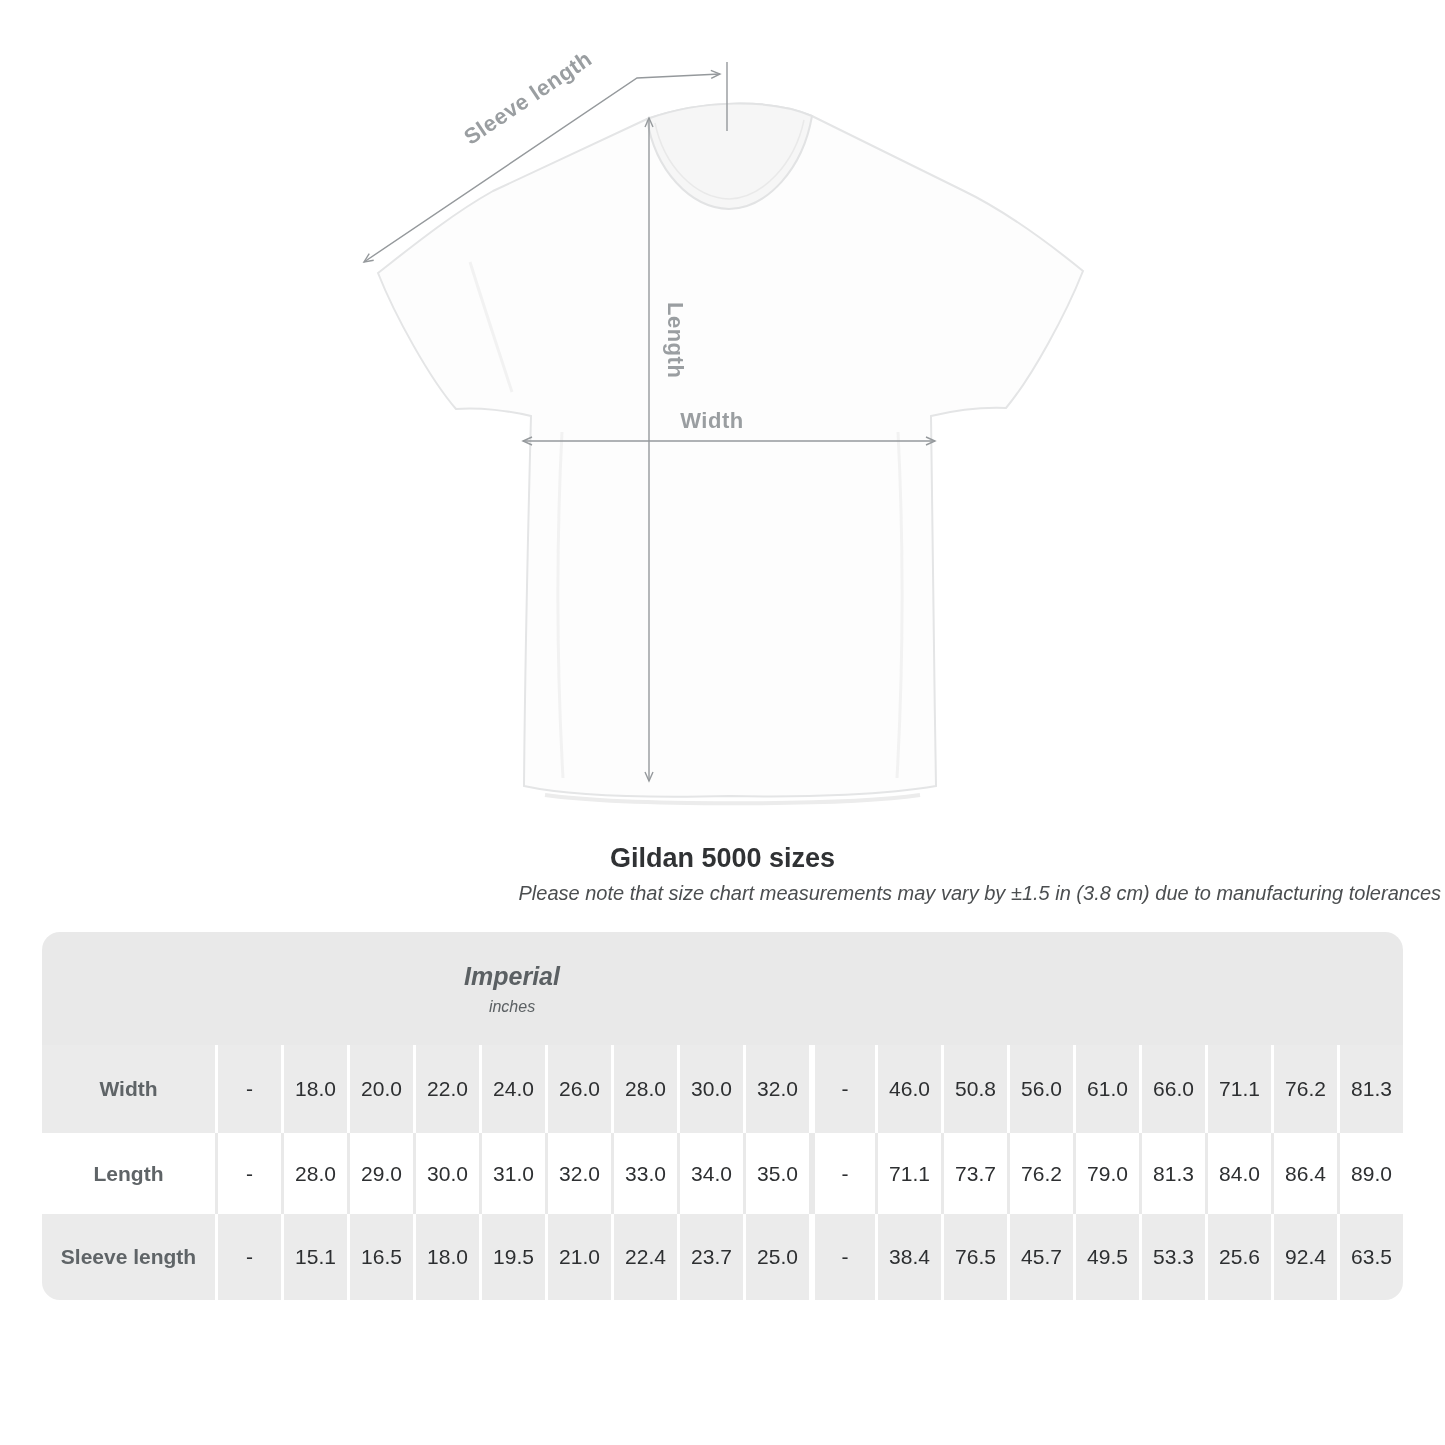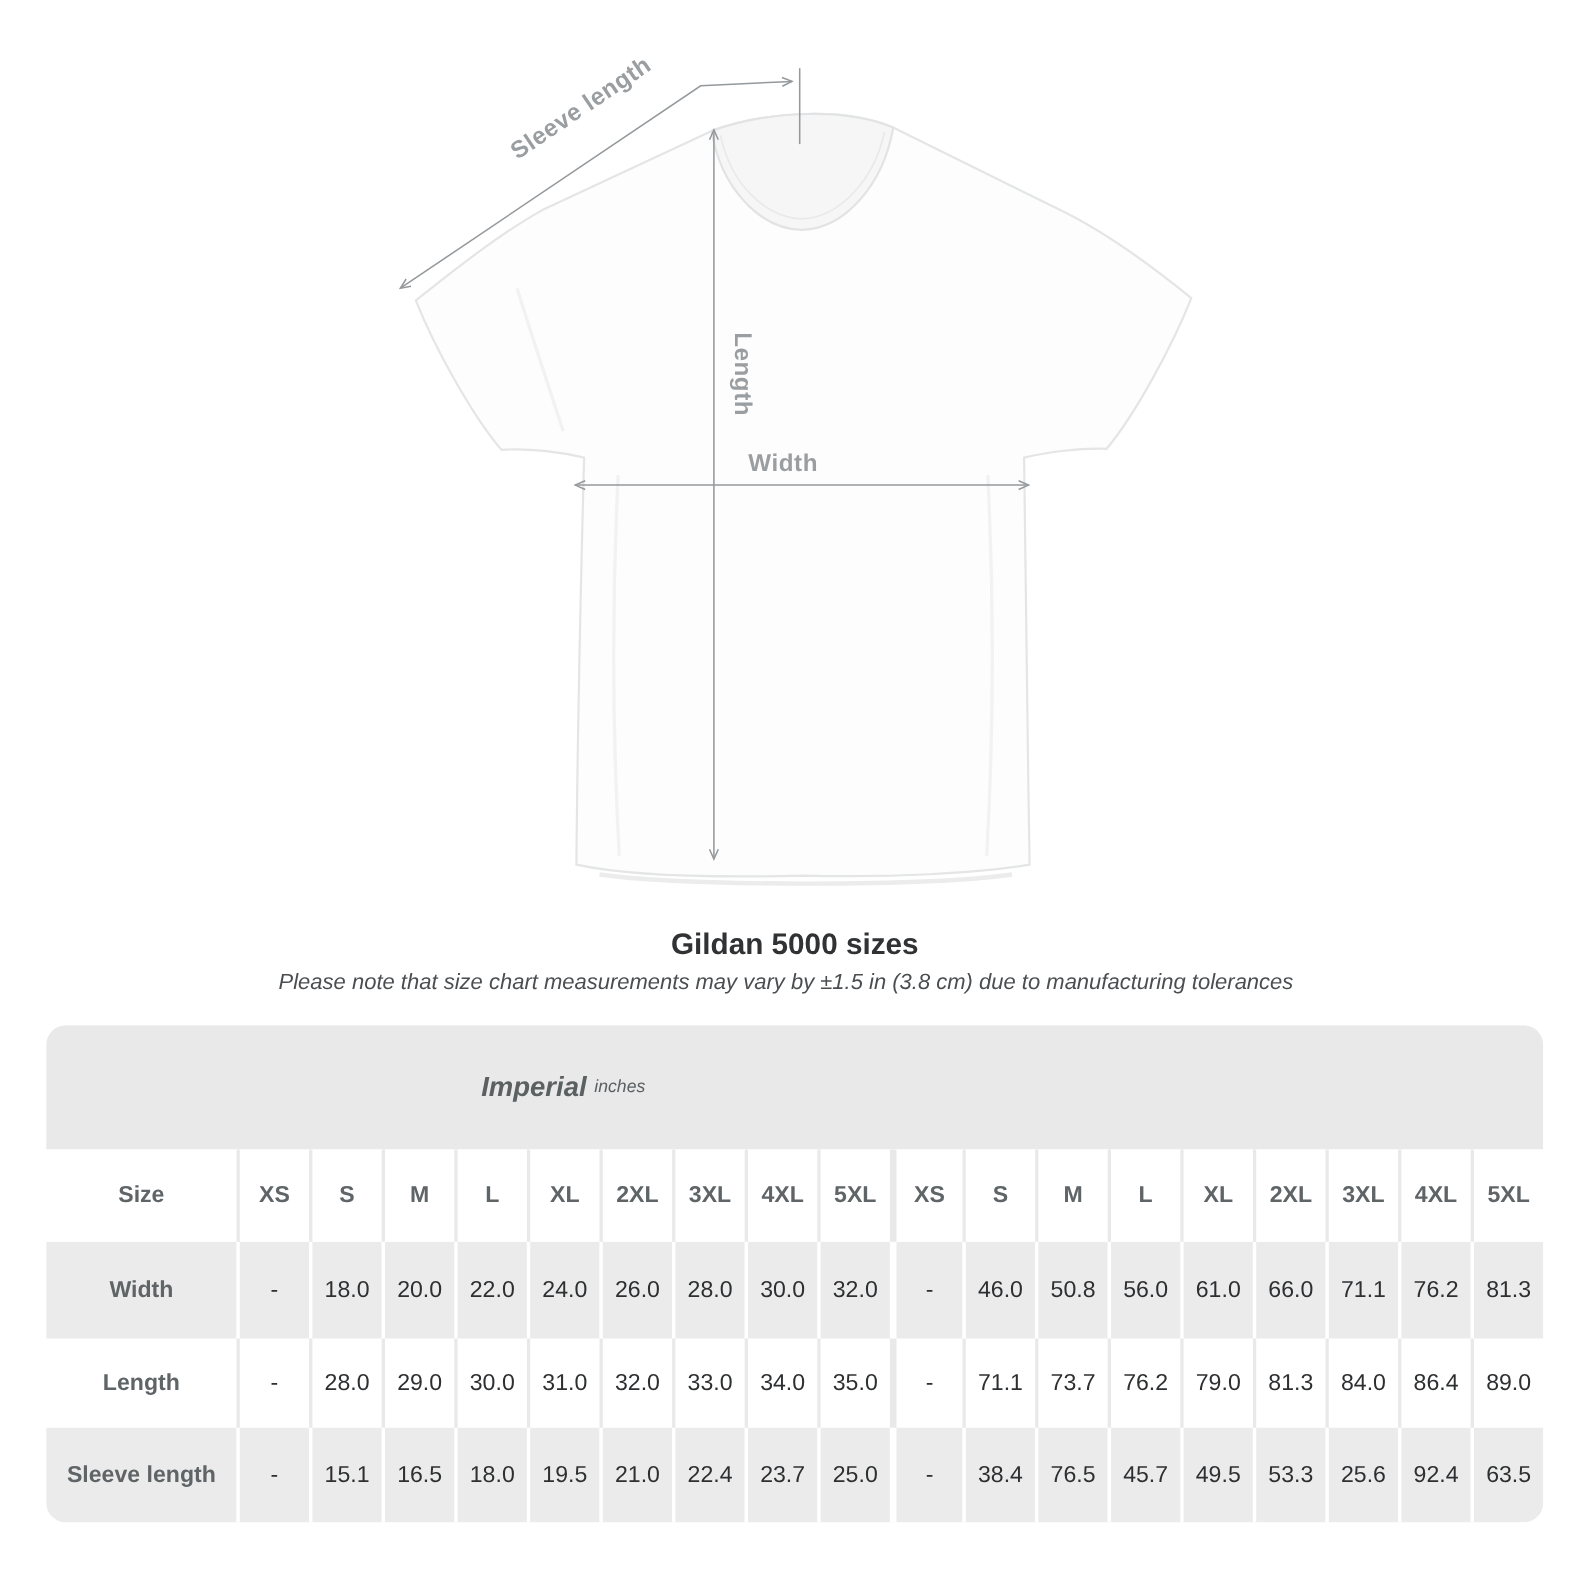--- a/index.html
+++ b/index.html
@@ -25,22 +25,22 @@
   
   .chart-title {
     margin: 8px 0 0 0;
     text-align: center;
     font-size: 27px;
     font-weight: bold;
     color: #303234;
     line-height: 1.15;
   }
   .tolerance-note {
-    margin: 8px 16px 0 0;
-    text-align: center;
+    margin: 8px 4px 0 0;
+    text-align: right;
     font-style: italic;
     font-size: 20px;
     color: #4b4e50;
   }
   
   .size-table {
     width: 1361px;
     margin: 27px auto 0 auto;
     border-radius: 18px;
     overflow: hidden;
@@ -48,21 +48,21 @@
   .band {
     display: flex;
     height: 113px;
     background: #e9e9e9;
     align-items: center;
   }
   .band-spacer { width: 173px; height: 100%; }
   .band-group {
     width: 594px;
     display: flex;
-    flex-direction: row;
+    flex-direction: column;
     align-items: center;
     justify-content: center;
     gap: 7px;
   }
   .band-label {
     font-size: 25px;
     font-weight: bold;
     font-style: italic;
     color: #5b6063;
   }
@@ -177,41 +177,20 @@
           <col style="width:66px">
           <col style="width:66px">
           <col style="width:66px">
           <col style="width:66px">
           <col style="width:66px">
           <col style="width:66px">
           <col style="width:66px">
           <col style="width:66px">
       </colgroup>
       <tbody>
-        <tr class="plain size-row">
-          <th class="first rowlabel">Size</th>
-          <th class="hdr">XS</th>
-          <th class="hdr">S</th>
-          <th class="hdr">M</th>
-          <th class="hdr">L</th>
-          <th class="hdr">XL</th>
-          <th class="hdr">2XL</th>
-          <th class="hdr">3XL</th>
-          <th class="hdr">4XL</th>
-          <th class="hdr">5XL</th>
-          <th class="hdr metric-start">XS</th>
-          <th class="hdr">S</th>
-          <th class="hdr">M</th>
-          <th class="hdr">L</th>
-          <th class="hdr">XL</th>
-          <th class="hdr">2XL</th>
-          <th class="hdr">3XL</th>
-          <th class="hdr">4XL</th>
-          <th class="hdr">5XL</th>
-        </tr>
 
         <tr class="stripe row-width">
           <td class="first rowlabel">Width</td>
           <td class="val">-</td>
           <td class="val">18.0</td>
           <td class="val">20.0</td>
           <td class="val">22.0</td>
           <td class="val">24.0</td>
           <td class="val">26.0</td>
           <td class="val">28.0</td>

